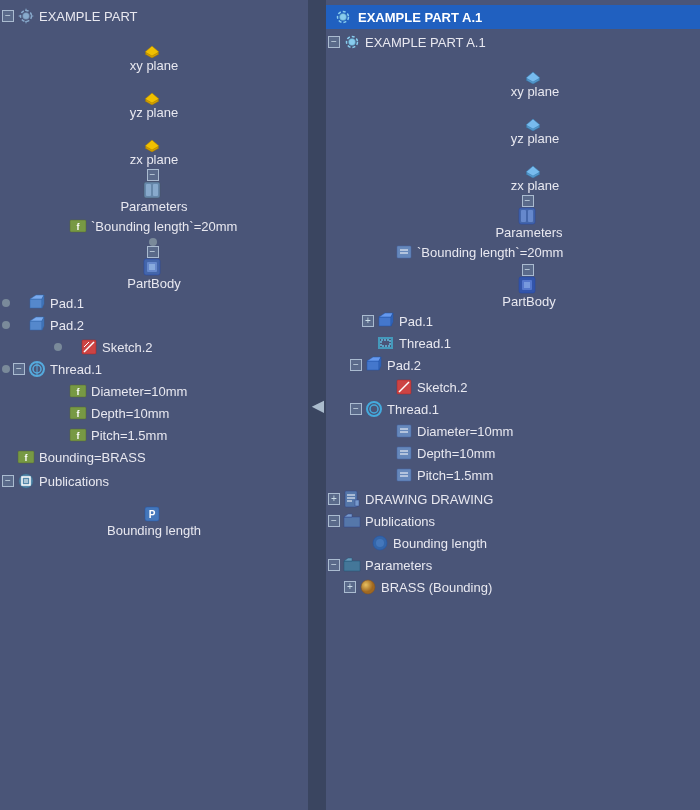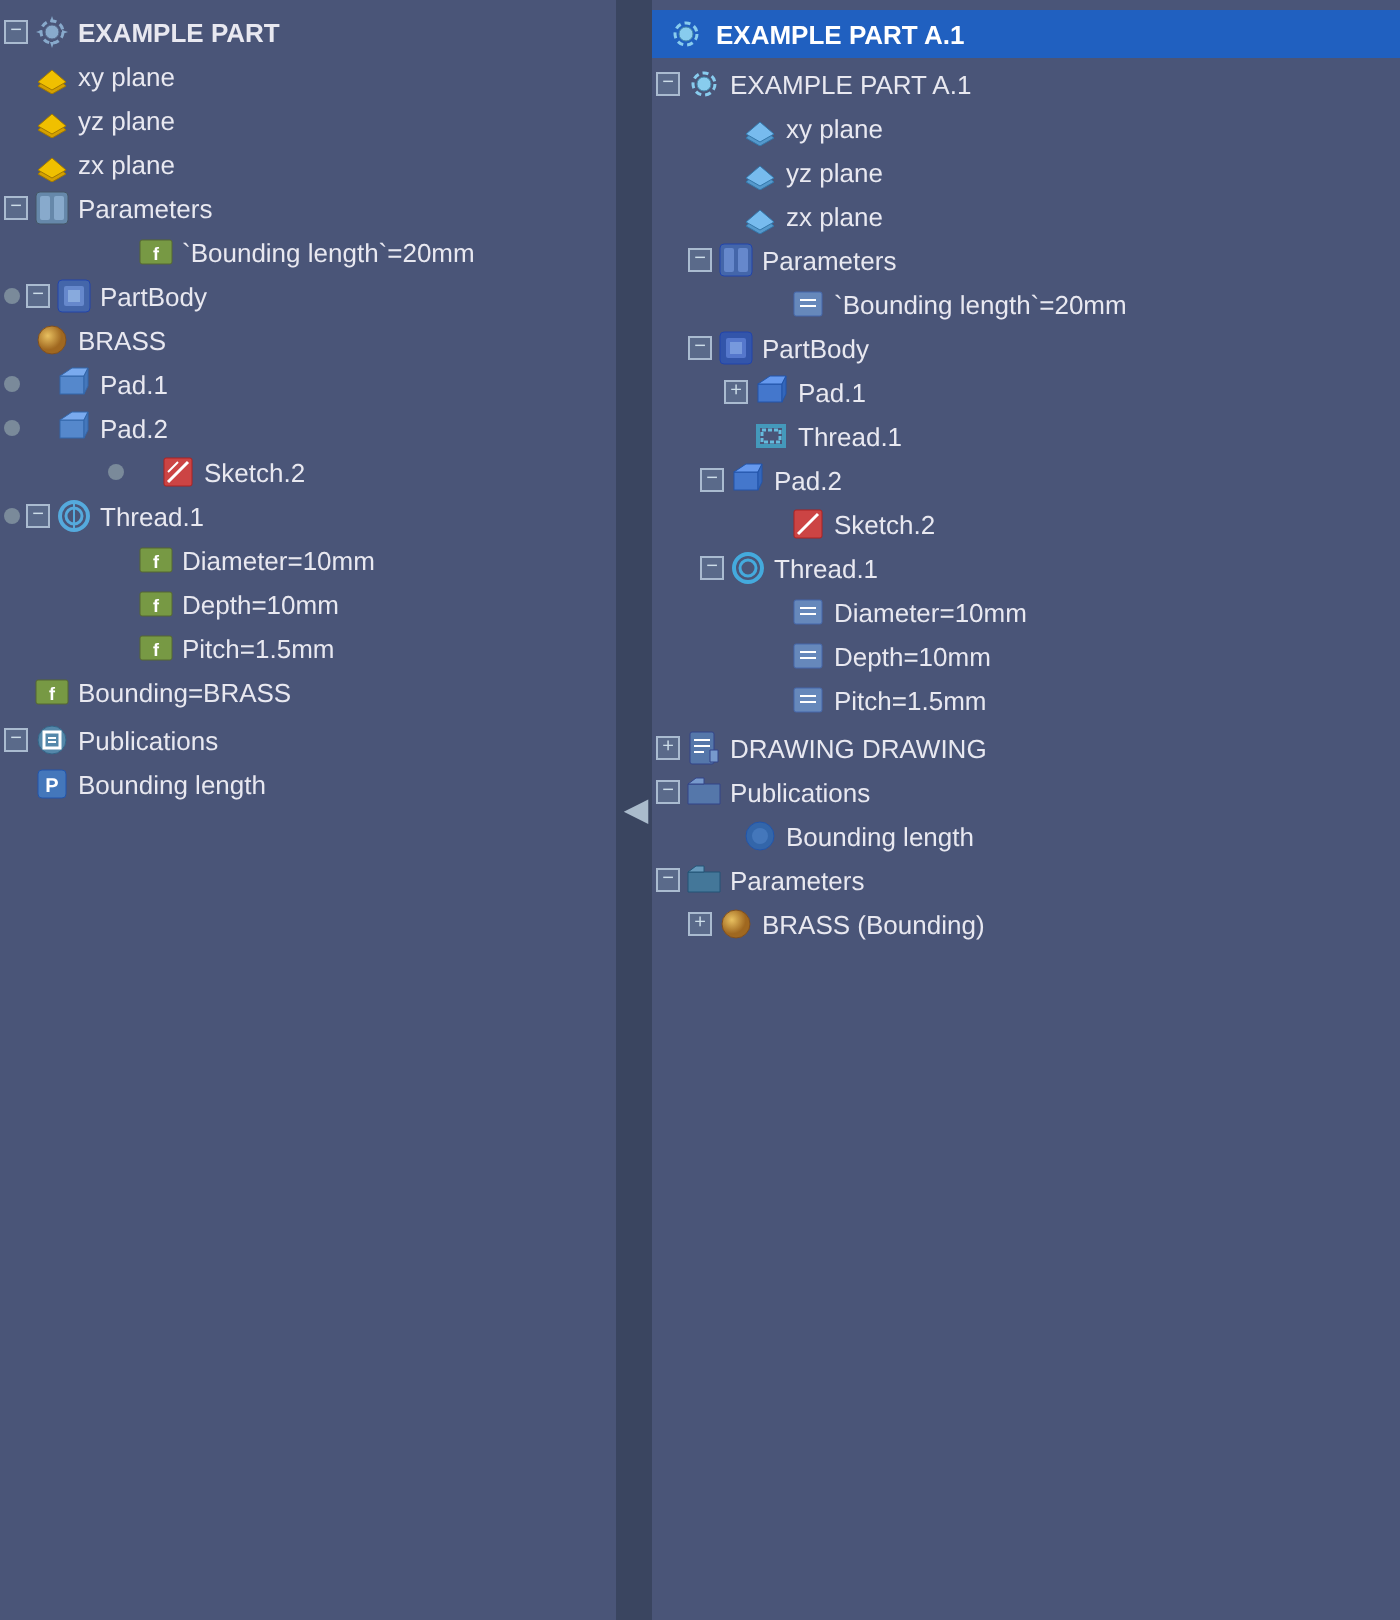--- a/index.html
+++ b/index.html
@@ -26,21 +26,21 @@
 
     .right-panel {
       width: 390px;
       height: 810px;
       background: #4a5578;
       overflow: hidden;
       padding: 5px 0;
       flex-shrink: 0;
     }
 
-    .indent1 { padding-left: 18px; }
+    .indent1 { padding-left: 18px; flex-direction: column; }
     .indent2 { padding-left: 36px; }
     .indent3 { padding-left: 54px; }
 
     
     .expander {
       display: inline-block;
       width: 12px;
       height: 12px;
       flex-shrink: 0;
       margin-right: 3px;
@@ -121,21 +121,21 @@
 <div class="left-panel">
 
   <div class="row" style="padding-left:2px;">
     <span class="expander">−</span>
 
     <svg class="tree-icon" viewBox="0 0 18 18">
       <circle cx="9" cy="9" r="3.5" fill="#88aacc" stroke="#556688" stroke-width="0.5"></circle>
       <path d="M9,1 L10,4 L8,4 Z M9,17 L10,14 L8,14 Z M1,9 L4,10 L4,8 Z M17,9 L14,10 L14,8 Z" fill="#88aacc"></path>
       <circle cx="9" cy="9" r="5.5" fill="none" stroke="#88aacc" stroke-width="1.5" stroke-dasharray="3,2"></circle>
     </svg>
-    <span class="label" style="font-weight:bold; color:#e8e8f0;">EXAMPLE PART</span>
+    <span class="label" style="font-weight:normal; color:#e8e8f0;">EXAMPLE PART</span>
   </div>
 
   <div class="row indent1">
     <span class="no-expander"></span>
     <svg class="tree-icon" viewBox="0 0 18 18">
       <polygon points="2,14 9,8 16,14 9,18" fill="#d4a000" stroke="#a07800" stroke-width="0.5"></polygon>
       <polygon points="2,12 9,6 16,12 9,16" fill="#f0c000" stroke="#a07800" stroke-width="0.5"></polygon>
     </svg>
     <span class="label">xy plane</span>
   </div>
@@ -181,33 +181,20 @@
     <span class="dot"></span>
     <span class="expander">−</span>
     <svg class="tree-icon" viewBox="0 0 18 18">
       <rect x="1" y="1" width="16" height="16" rx="2" fill="#4466aa" stroke="#2244aa" stroke-width="0.5"></rect>
       <rect x="4" y="4" width="10" height="10" rx="1" fill="#6688cc"></rect>
       <rect x="6" y="6" width="6" height="6" fill="#88aadd"></rect>
     </svg>
     <span class="label">PartBody</span>
   </div>
 
-  <div class="row indent2">
-    <span class="no-expander"></span>
-    <svg class="tree-icon" viewBox="0 0 18 18">
-      <defs>
-        <radialGradient id="brassGrad" cx="35%" cy="35%">
-          <stop offset="0%" stop-color="#e8c060"></stop>
-          <stop offset="100%" stop-color="#a06820"></stop>
-        </radialGradient>
-      </defs>
-      <circle cx="9" cy="9" r="7" fill="url(#brassGrad)" stroke="#805020" stroke-width="0.5"></circle>
-    </svg>
-    <span class="label">BRASS</span>
-  </div>
 
   <div class="row indent2">
     <span class="dot"></span>
     <span class="no-expander"></span>
     <svg class="tree-icon" viewBox="0 0 18 18">
       <rect x="2" y="5" width="12" height="9" fill="#5588cc" stroke="#3366aa" stroke-width="0.5"></rect>
       <polygon points="2,5 8,1 16,1 14,5" fill="#7aaaee" stroke="#3366aa" stroke-width="0.5"></polygon>
       <polygon points="14,5 16,1 16,10 14,14" fill="#4477bb" stroke="#3366aa" stroke-width="0.5"></polygon>
     </svg>
     <span class="label">Pad.1</span>

